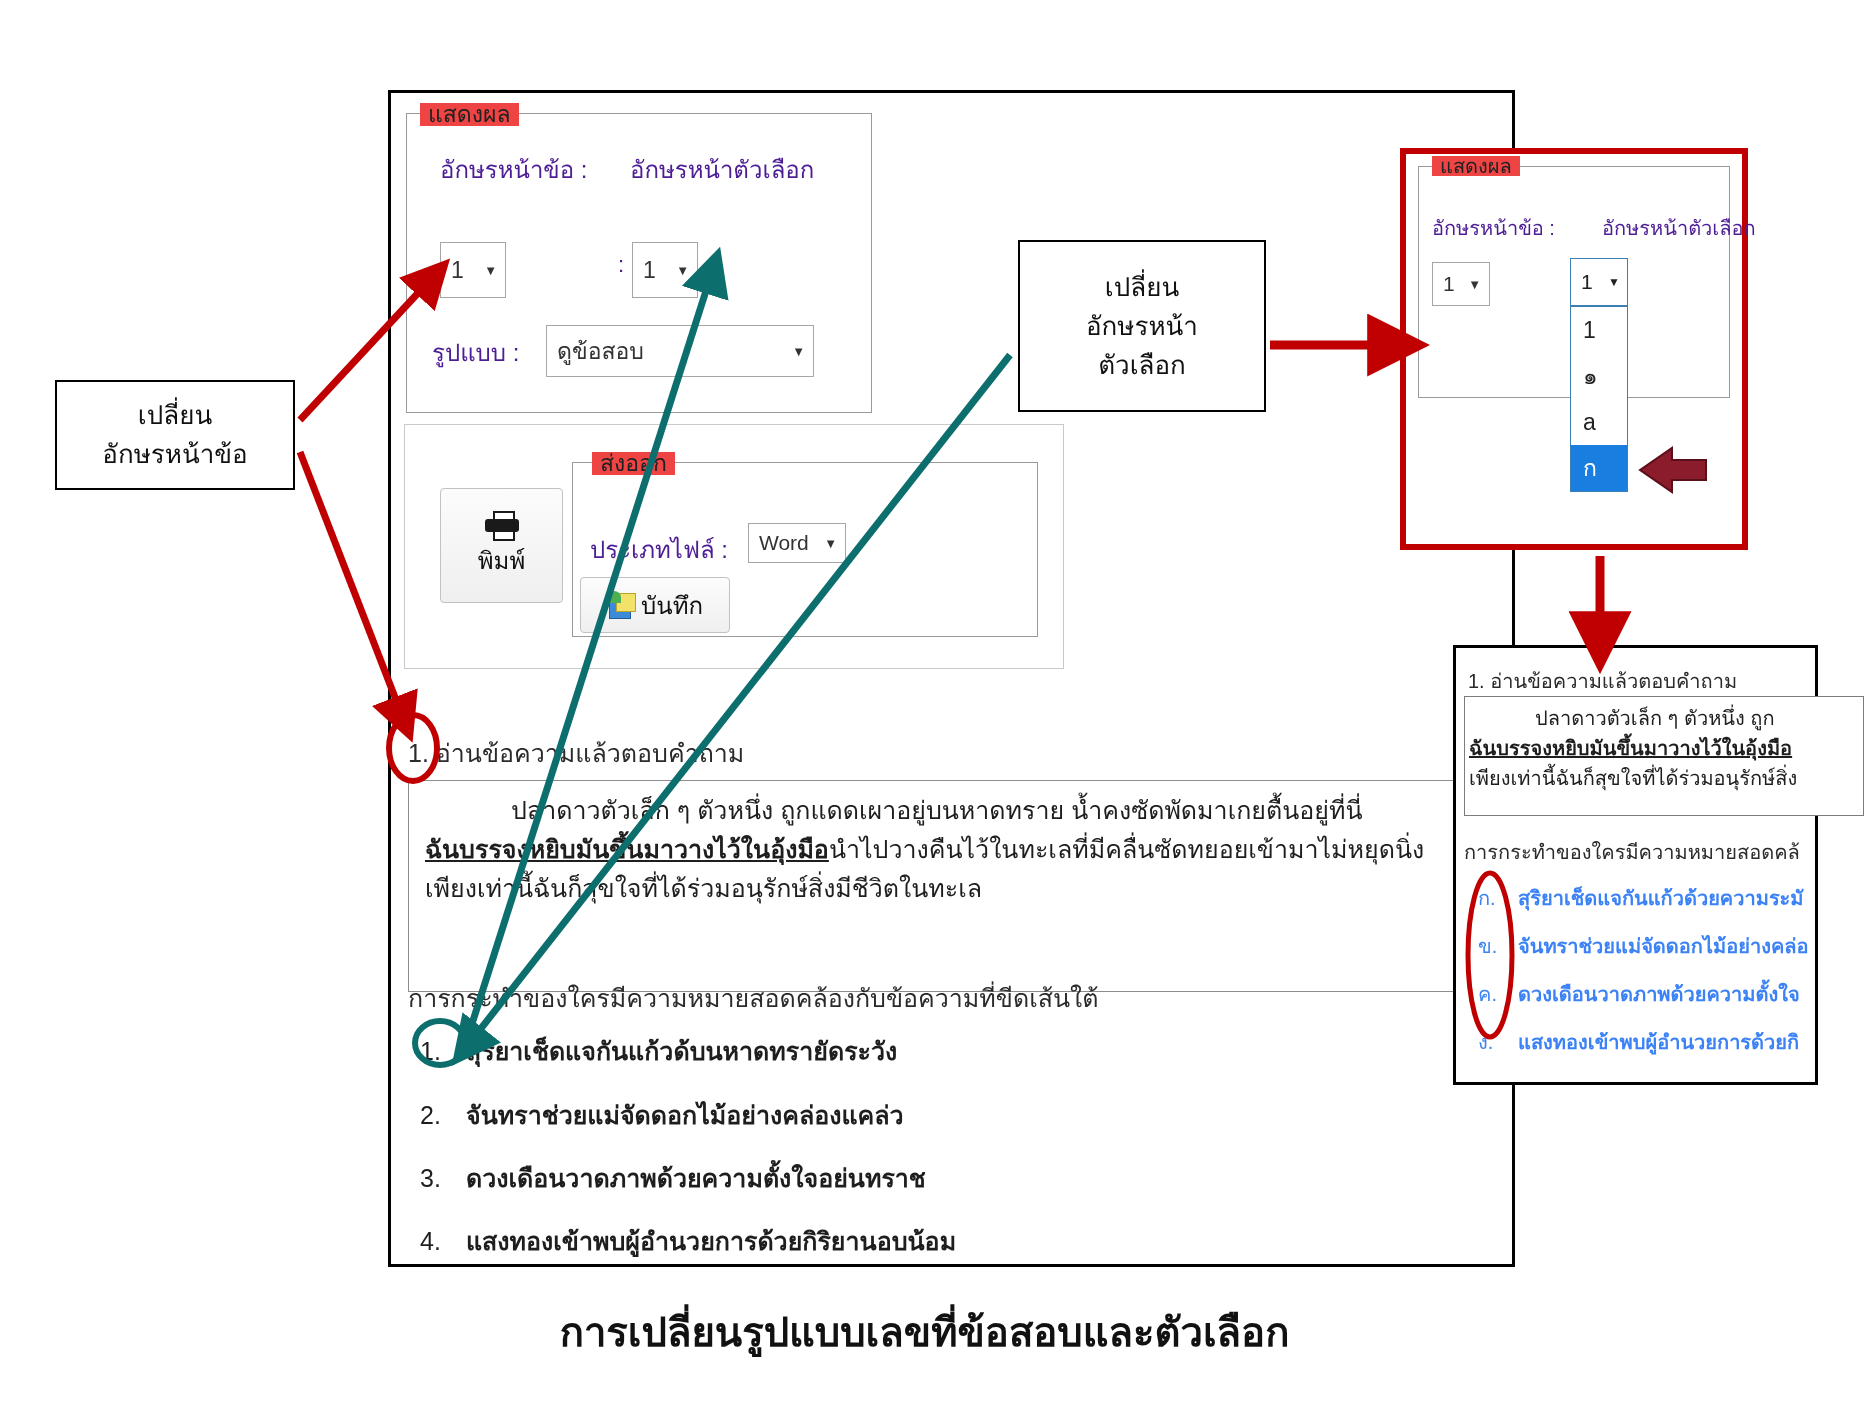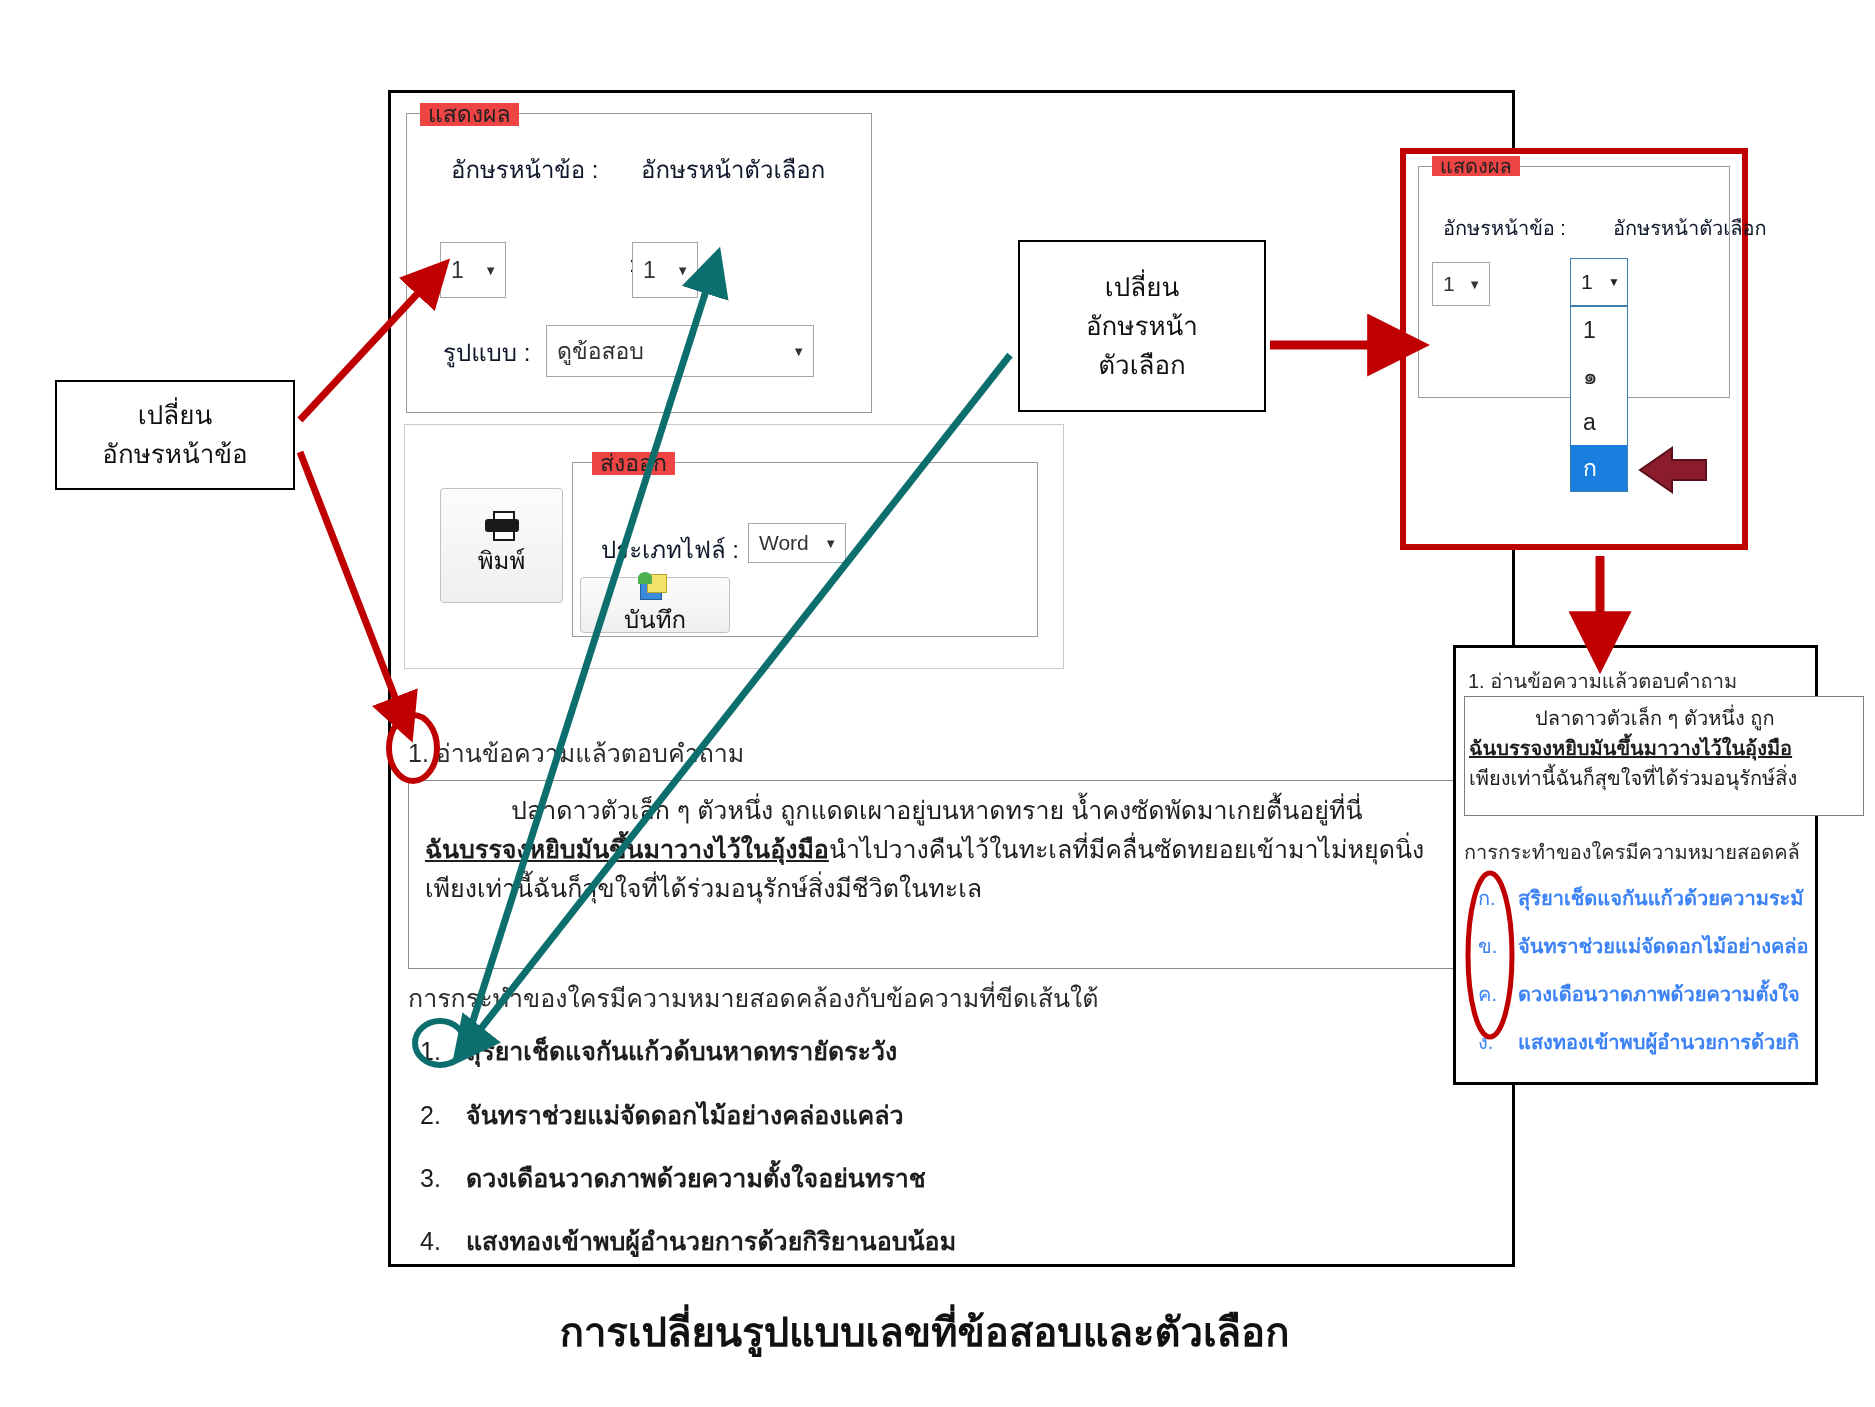--- a/index.html
+++ b/index.html
@@ -44,23 +44,22 @@
   
   #display-group {
     left: 406px; top: 113px;
     width: 466px; height: 300px;
   }
   #display-legend { left: 420px; top: 103px; }
 
   .field-label {
     position: absolute;
     font-size: 24px;
-    color: #0f172a;
+    color: #4c1d95;
     white-space: nowrap;
-    margin-left: 11px;
   }
 
   .combo {
     position: absolute;
     border: 1px solid #a6a6a6;
     background: #ffffff;
     box-sizing: border-box;
     display: flex;
     align-items: center;
     font-size: 23px;
@@ -304,32 +303,32 @@
 
 <div class="abs groupbox" id="export-group"></div>
 <div class="group-legend" id="export-legend">ส่งออก</div>
 
 <div class="field-label" style="left:590px; top:530px;">ประเภทไฟล์ :</div>
 <div class="combo" style="left:748px; top:523px; width:98px; height:40px; font-size:21px;">
   <span class="val">Word</span>
   <span class="caret">▼</span>
 </div>
 
-<div class="tool-button" style="left:580px; top:577px; width:150px; height:56px; flex-direction:column;">
+<div class="tool-button" style="left:580px; top:577px; width:150px; height:56px; flex-direction:row;">
   <span class="save-glyph">
     <span class="b1"></span>
       <span class="b2"></span>
       <span class="b3"></span>
   </span>
   <span>บันทึก</span>
 </div>
 
 <div class="q-title" style="left:408px; top:733px;">1. อ่านข้อความแล้วตอบคำถาม</div>
 
-<div class="passage-box" style="left:408px; top:780px; width:1078px; height:189px;">
+<div class="passage-box" style="left:408px; top:780px; width:1078px; height:212px;">
   <div class="passage-line">
     <span class="indent"></span><span>ปลาดาวตัวเล็ก ๆ ตัวหนึ่ง ถูกแดดเผาอยู่บนหาดทราย น้ำคงซัดพัดมาเกยตื้นอยู่ที่นี่</span>
   </div>
   <div class="passage-line">
     <b class="ul">ฉันบรรจงหยิบมันขึ้นมาวางไว้ในอุ้งมือ</b><span>นำไปวางคืนไว้ในทะเลที่มีคลื่นซัดทยอยเข้ามาไม่หยุดนิ่ง</span>
   </div>
   <div class="passage-line">เพียงเท่านี้ฉันก็สุขใจที่ได้ร่วมอนุรักษ์สิ่งมีชีวิตในทะเล</div>
 </div>
 
 <div class="q-title" style="left:408px; top:978px; font-weight:400;">การกระทำของใครมีความหมายสอดคล้องกับข้อความที่ขีดเส้นใต้</div>

